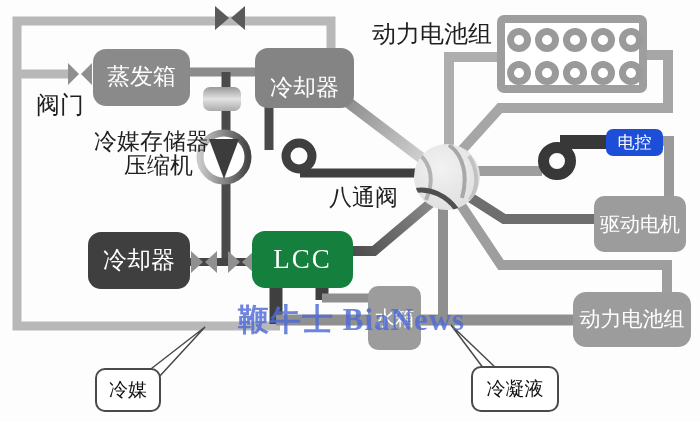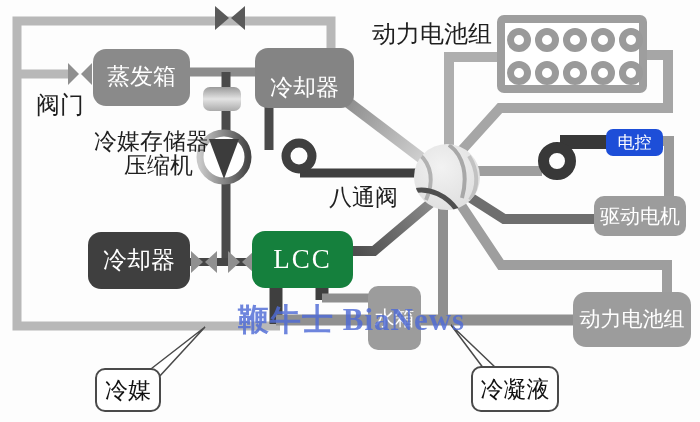--- a/index.html
+++ b/index.html
@@ -8,21 +8,21 @@
     font-family:"Liberation Serif","DejaVu Serif",serif;
   }
   #stage svg{position:absolute;left:0;top:0;}
   .box{
     position:absolute;display:flex;align-items:center;justify-content:center;
     color:#fff;border-radius:13px;text-align:right;line-height:1.05;
   }
   .lbl{position:absolute;color:#1f1f1f;white-space:nowrap;}
   .callout{
     position:absolute;background:#fff;border:2px solid #4a4a4a;border-radius:10px;
-    display:flex;align-items:center;justify-content:center;color:#111;font-size:23px;
+    display:flex;align-items:center;justify-content:center;color:#111;font-size:19px;
   }
   .watermark{
     position:absolute;left:238px;top:299px;font-size:31px;font-weight:bold;
     color:#4f6bd6;opacity:.82;letter-spacing:1px;white-space:nowrap;
   }
 </style>
 </head>
 <body>
 
 <div id="stage">
@@ -176,21 +176,21 @@
   </div>
 
   <div class="box" style="left:368px;top:286px;width:53px;height:64px;background:#9c9c9c;font-size:20px;border-radius:10px;">
     <span>水箱</span>
   </div>
 
   <div class="box" style="left:606px;top:129px;width:57px;height:27px;background:#1d4ed8;font-size:17px;border-radius:7px;">
     <span>电控</span>
   </div>
 
-  <div class="box" style="left:594px;top:196px;width:92px;height:40px;background:#9c9c9c;font-size:20px;border-radius:10px;">
+  <div class="box" style="left:594px;top:196px;width:92px;height:56px;background:#9c9c9c;font-size:20px;border-radius:10px;">
     <span>驱动电机</span>
   </div>
 
   <div class="box" style="left:573px;top:292px;width:118px;height:55px;background:#9c9c9c;font-size:21px;">
     <span>动力电池组</span>
   </div>
 
   <div class="lbl" style="left:36px;top:89px;font-size:24px;">阀门</div>
   <div class="lbl" style="left:94px;top:110px;font-size:23px;margin-top:16px;">冷媒存储器</div>
   <div class="lbl" style="left:124px;top:150px;font-size:23px;">压缩机</div>

